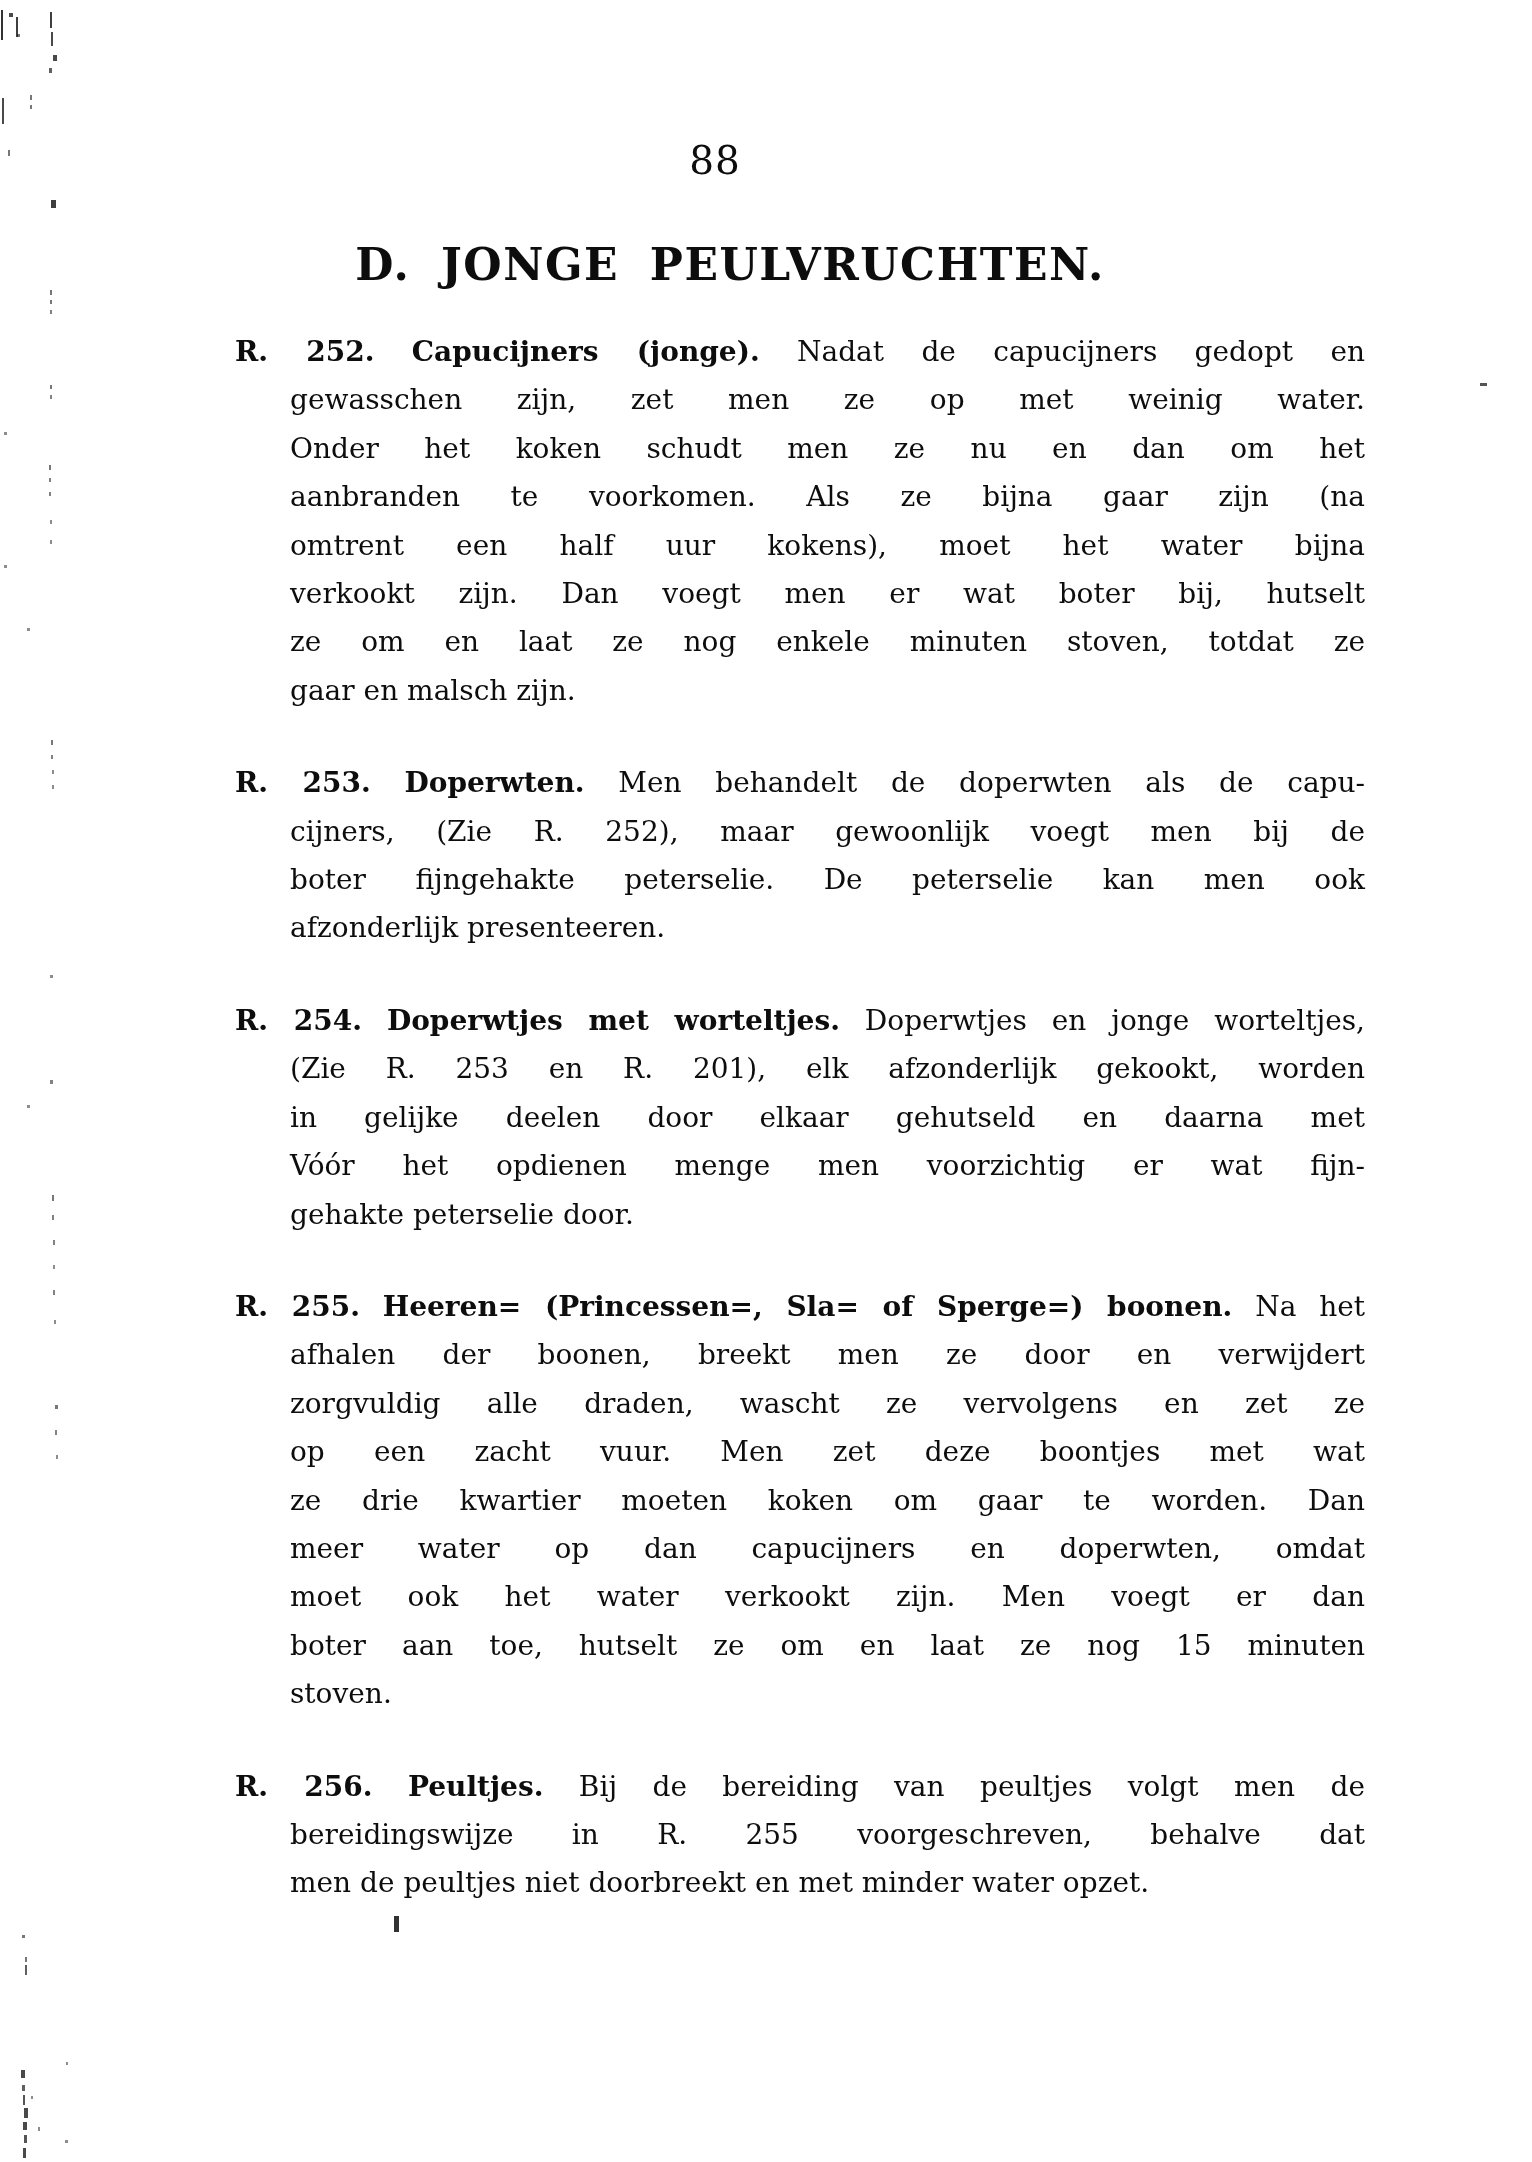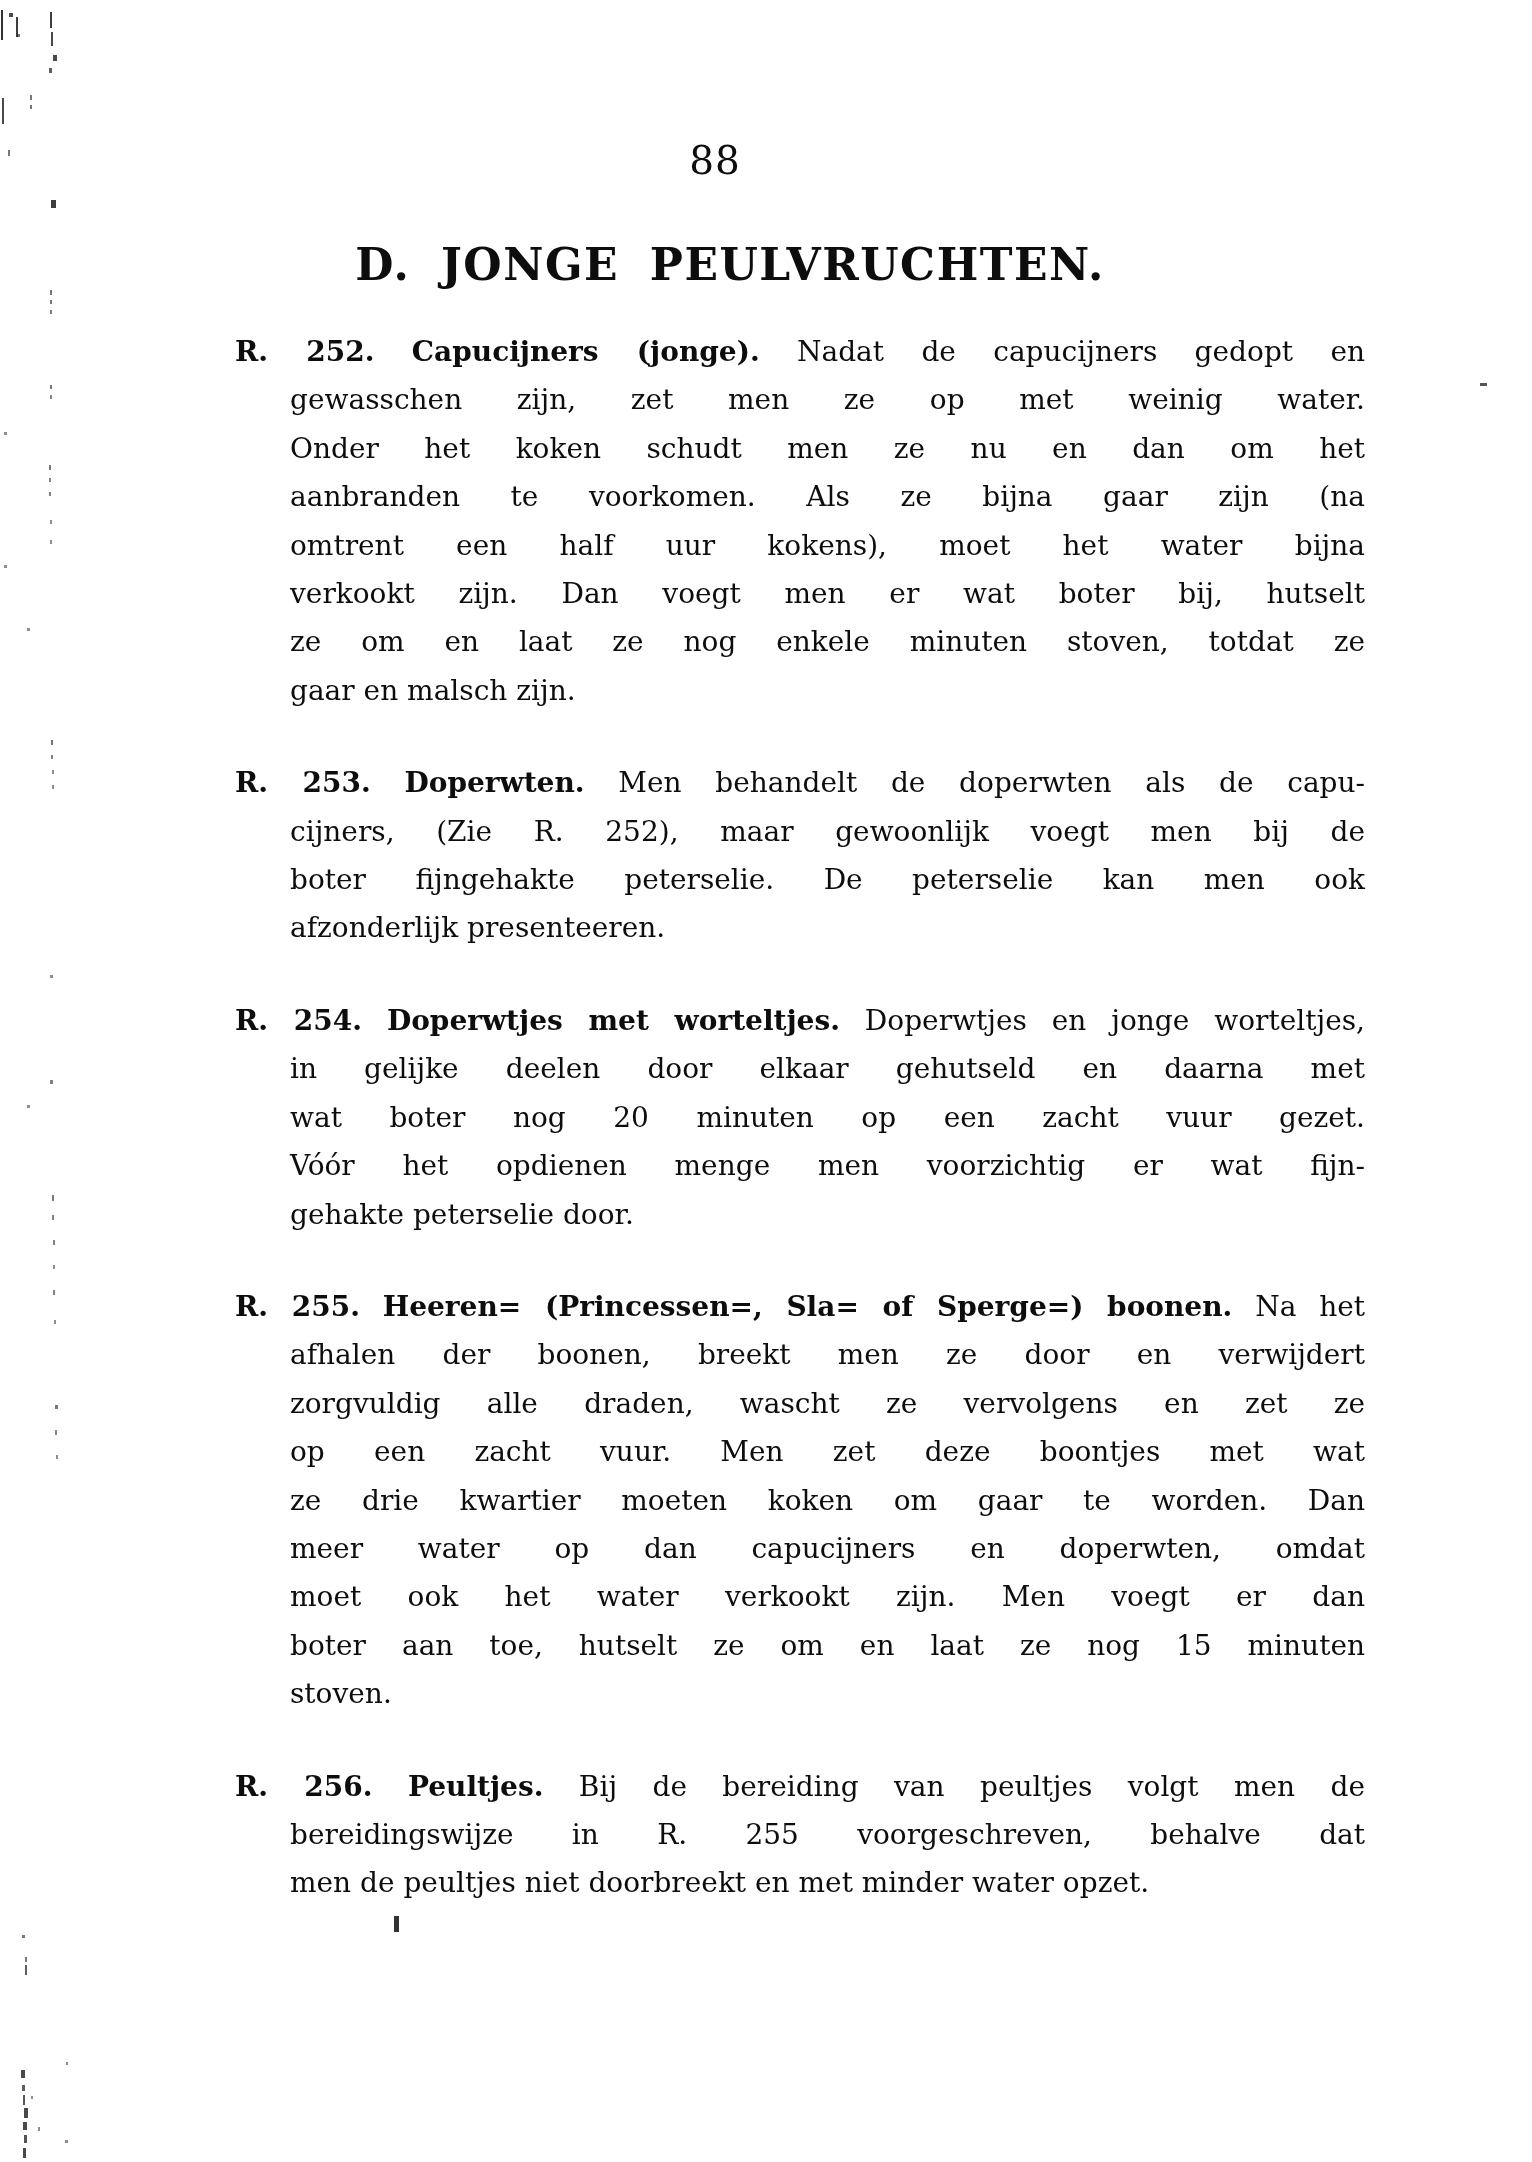--- a/index.html
+++ b/index.html
@@ -85,22 +85,22 @@
     <div class="line">boter fijngehakte peterselie. De peterselie kan men ook</div>
     <div class="line last">afzonderlijk presenteeren.</div>
   </div>
 
   <div class="para">
     <div class="line head">
       <span class="lbl">R. 254.</span>
       <span class="ttl">Doperwtjes met worteltjes.</span>
       <span>Doperwtjes en jonge worteltjes,</span>
     </div>
+    <div class="line">(Zie R. 253 en R. 201), elk afzonderlijk gekookt, worden</div>
     <div class="line">in gelijke deelen door elkaar gehutseld en daarna met</div>
-    <div class="line">wat boter nog 20 minuten op een zacht vuur gezet.</div>
     <div class="line">Vóór het opdienen menge men voorzichtig er wat fijn-</div>
     <div class="line last">gehakte peterselie door.</div>
   </div>
 
   <div class="para">
     <div class="line head">
       <span class="lbl">R. 255.</span>
       <span class="ttl">Heeren= (Princessen=, Sla= of Sperge=) boonen.</span>
       <span>Na het</span>
     </div>

